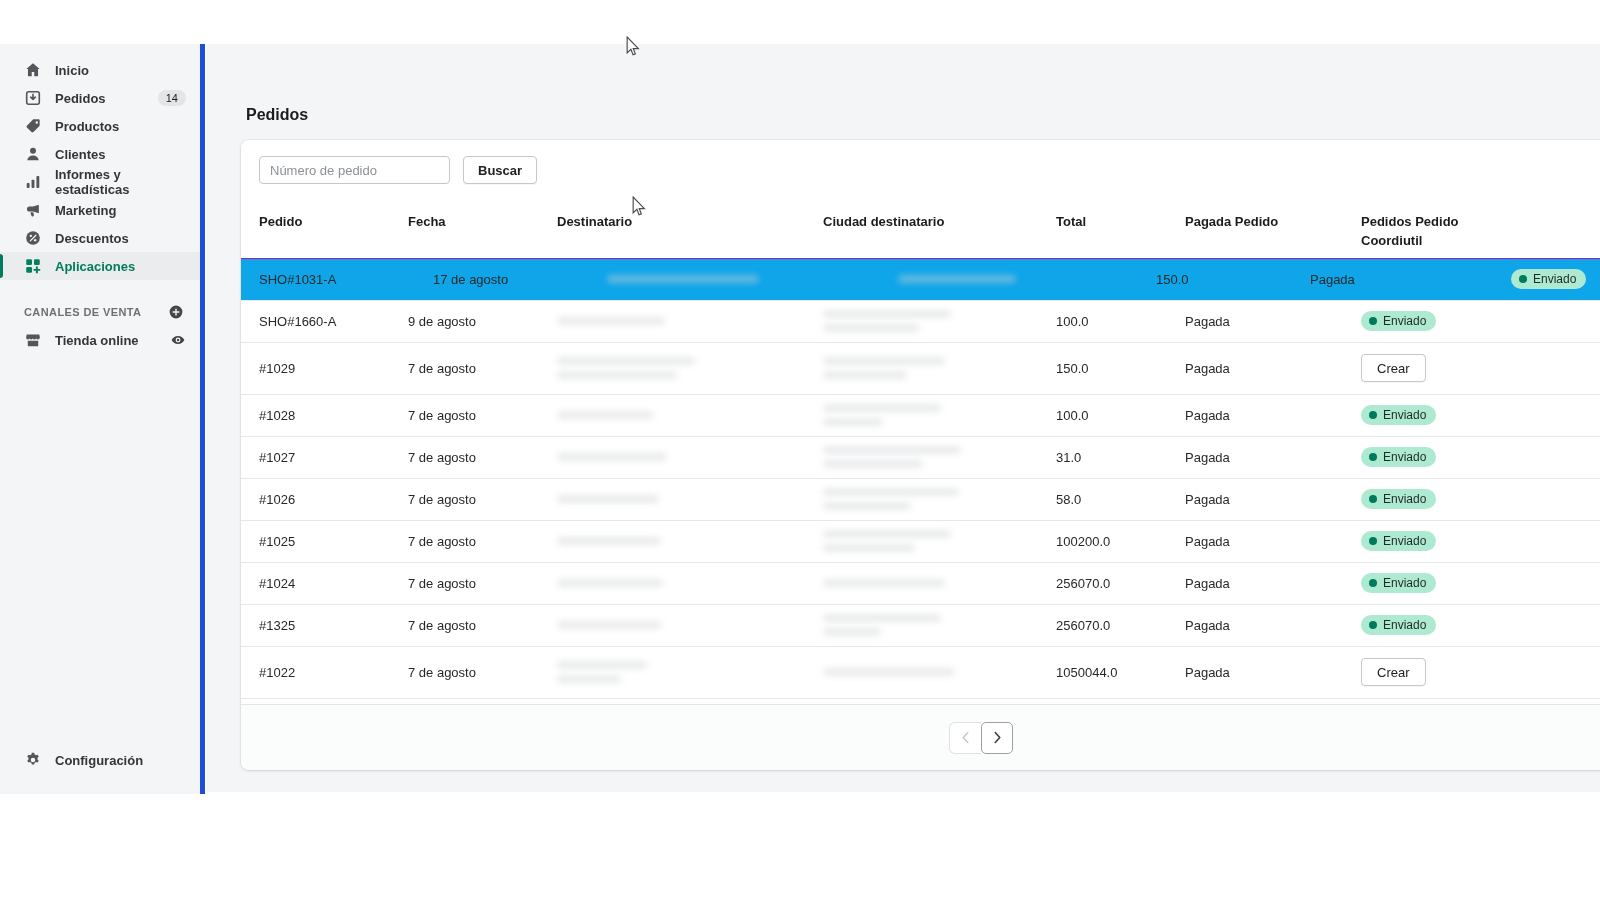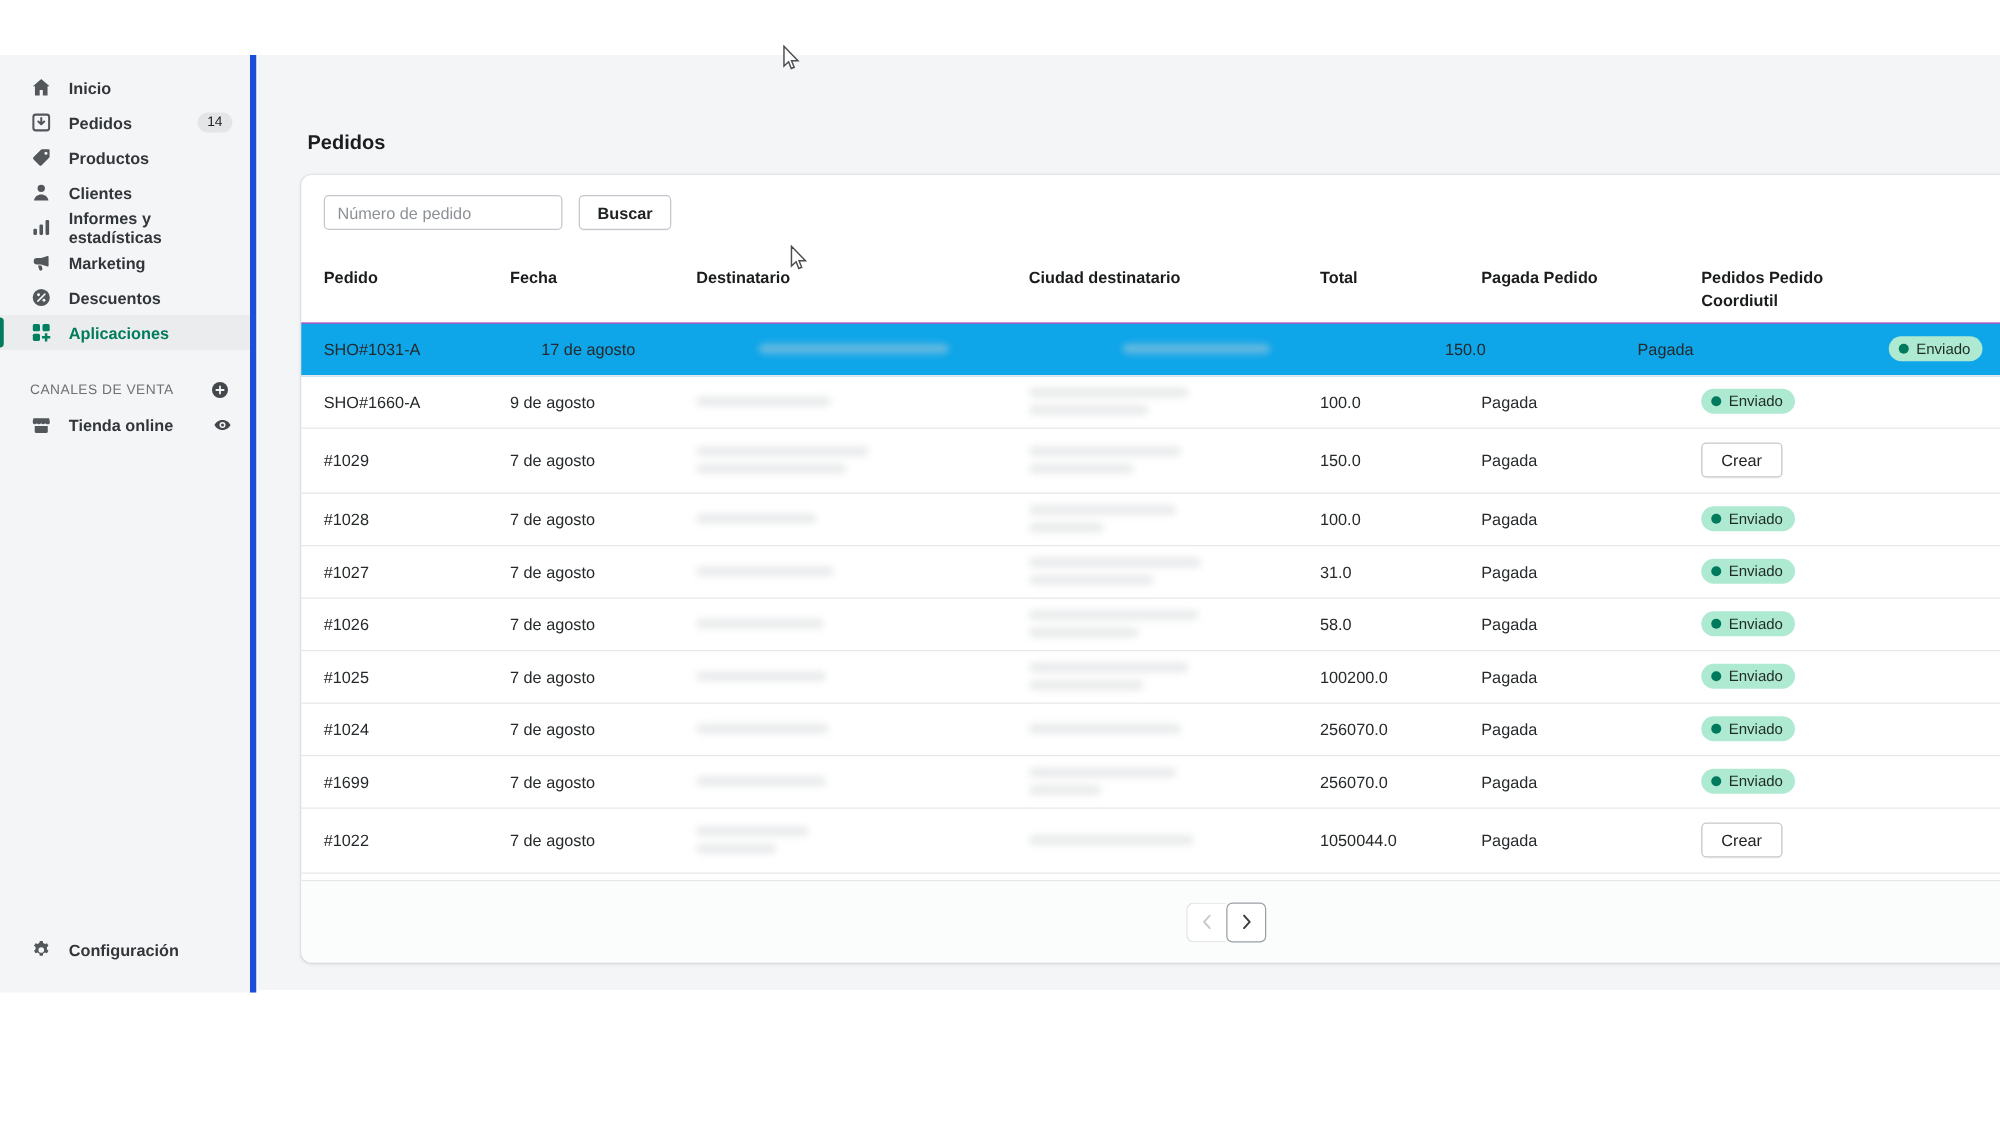--- a/index.html
+++ b/index.html
@@ -16,21 +16,21 @@
   .side-item .ico { width:18px; height:18px; margin-right:13px; color:#53575b;
     display:flex; align-items:center; justify-content:center; flex:0 0 18px; }
   .side-item .ico svg { width:18px; height:18px; }
   .side-item.active { background:#ebecee; color:#007b5c; }
   .side-item.active .ico { color:#008060; }
   .side-item.active::before { content:''; position:absolute; left:0; top:2px; bottom:2px;
     width:3px; background:#007b5c; border-radius:0 3px 3px 0; }
   .count { margin-left:auto; background:#e4e5e7; color:#1a1c1d; font-size:11px;
     font-weight:500; padding:2px 8px; border-radius:10px; }
   .side-section { display:flex; align-items:center; padding:0 16px 0 24px; height:28px;
-    margin-top:18px; font-size:11px; font-weight:400; letter-spacing:.4px; color:#6d7175;justify-content:flex-end; }
+    margin-top:18px; font-size:11px; font-weight:700; letter-spacing:.4px; color:#6d7175;justify-content:flex-end; }
   .trail { margin-left:auto; color:#43474b; display:flex; }
   .trail svg { width:16px; height:16px; }
   .side-footer { position:absolute; left:0; right:1px; bottom:20px; }
 
   
   .main { position:absolute; left:206px; top:44px; width:1394px; height:748px;
     background:#f4f5f6; }
   .app-header { height:45px; background:#fafbfb; border-bottom:1px solid #e3e4e6;
     display:flex; align-items:center; justify-content:space-between; padding:0 60px 0 25px; }
   .app-title { display:flex; align-items:center; gap:11px; font-size:14px; color:#1f2224; }
@@ -387,21 +387,21 @@
     <div class="td">
       <span class="badge">
         <span class="dot"></span>
         <span class="badge-lbl">Enviado</span>
       </span>
       
     </div>
   </div>
 
   <div class="tr">
-    <div class="td">#1699</div>
+    <div class="td">#1325</div>
     <div class="td">7 de agosto</div>
     <div class="td blur-cell">
               <div class="blur-line" style="width: 104px;"></div>
             </div>
     <div class="td blur-cell">
               <div class="blur-line" style="width: 118px;"></div>
               <div class="blur-line" style="width: 58px;"></div>
             </div>
     <div class="td">256070.0</div>
     <div class="td">Pagada</div>

